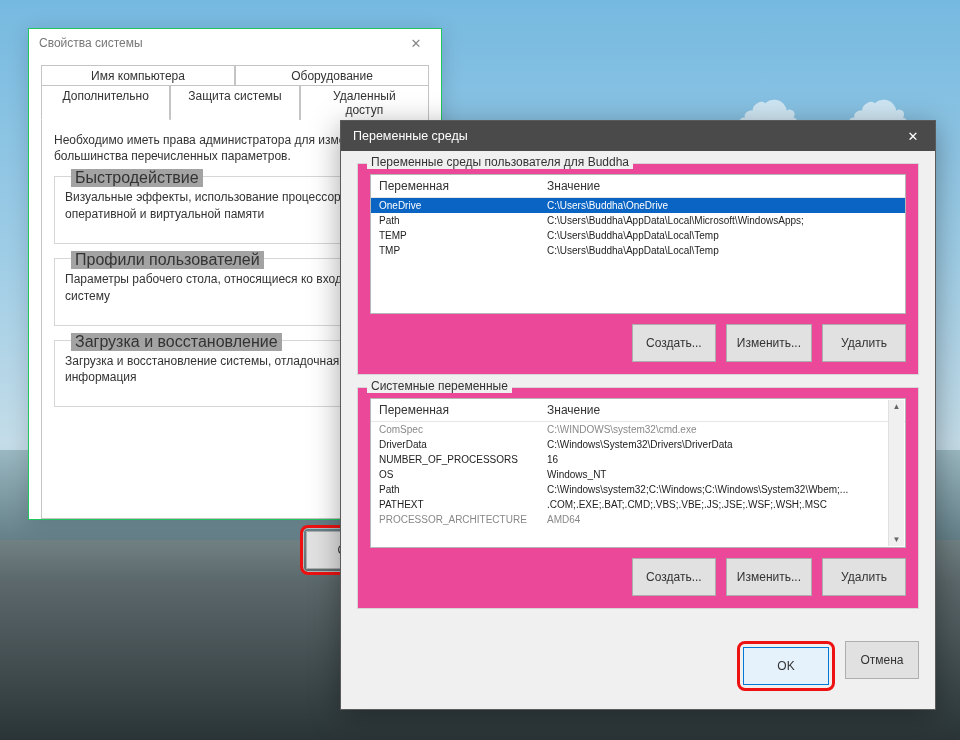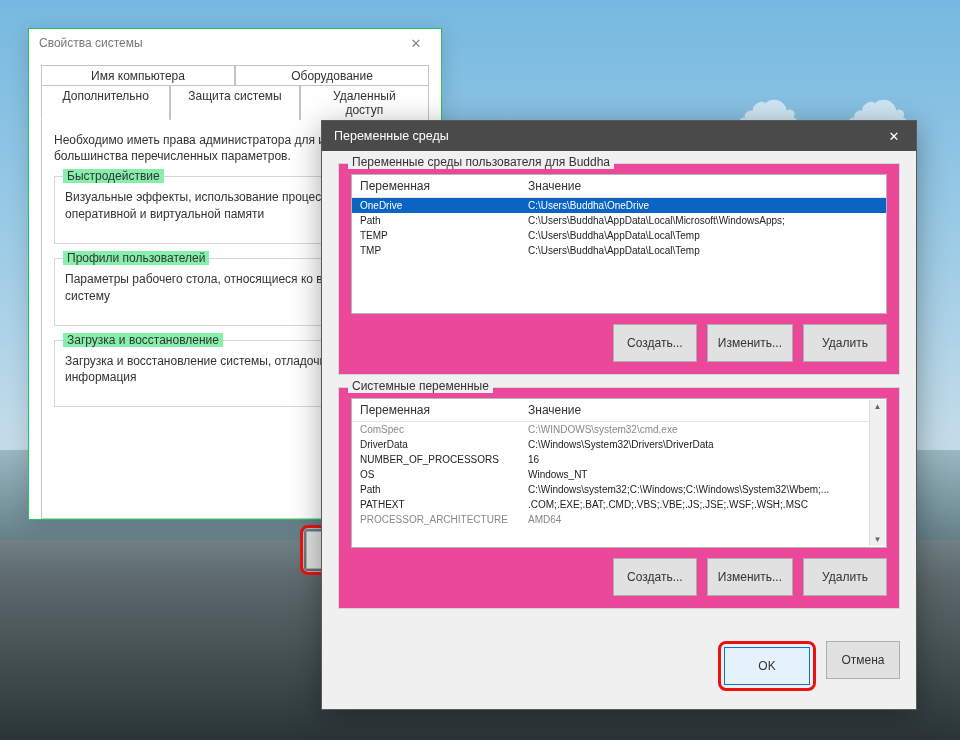--- a/index.html
+++ b/index.html
@@ -97,24 +97,24 @@
     line-height: 1.35;
   }
   .group-box {
     border: 1px solid #d6d6d6;
     margin-bottom: 14px;
     padding: 12px 10px 20px 10px;
     position: relative;
   }
   .group-title {
     position: absolute;
-    top: -8px; left: 8px;
-    background: #86efac;
+    top: -8px; left: 16px;
+    background: #a3a3a3;
     padding: 0 4px;
-    font-size: 12px;
+    font-size: 16px;
     color: #333;
   }
   .group-text {
     font-size: 12px;
     line-height: 1.4;
   }
   .sp-footer {
     display: flex;
     justify-content: flex-end;
     gap: 8px;
@@ -145,21 +145,21 @@
     border: 3px solid #e11; border-radius: 8px;
     padding: 3px;
     display: inline-block;
     box-shadow: 0 0 0 1px rgba(255,255,255,0.5) inset;
   }
   .red-highlight .winbtn { min-width: 80px; }
 
   
   .envdlg {
     position: absolute;
-    left: 321px; top: 120px;
+    left: 340px; top: 120px;
     width: 596px; height: 590px;
     background: #f0f0f0;
     border: 1px solid #5a5a5a;
     box-shadow: 0 6px 28px rgba(0,0,0,0.35);
   }
   .env-titlebar {
     height: 30px;
     background: #4a4a4a;
     color: #fff;
     display: flex;

